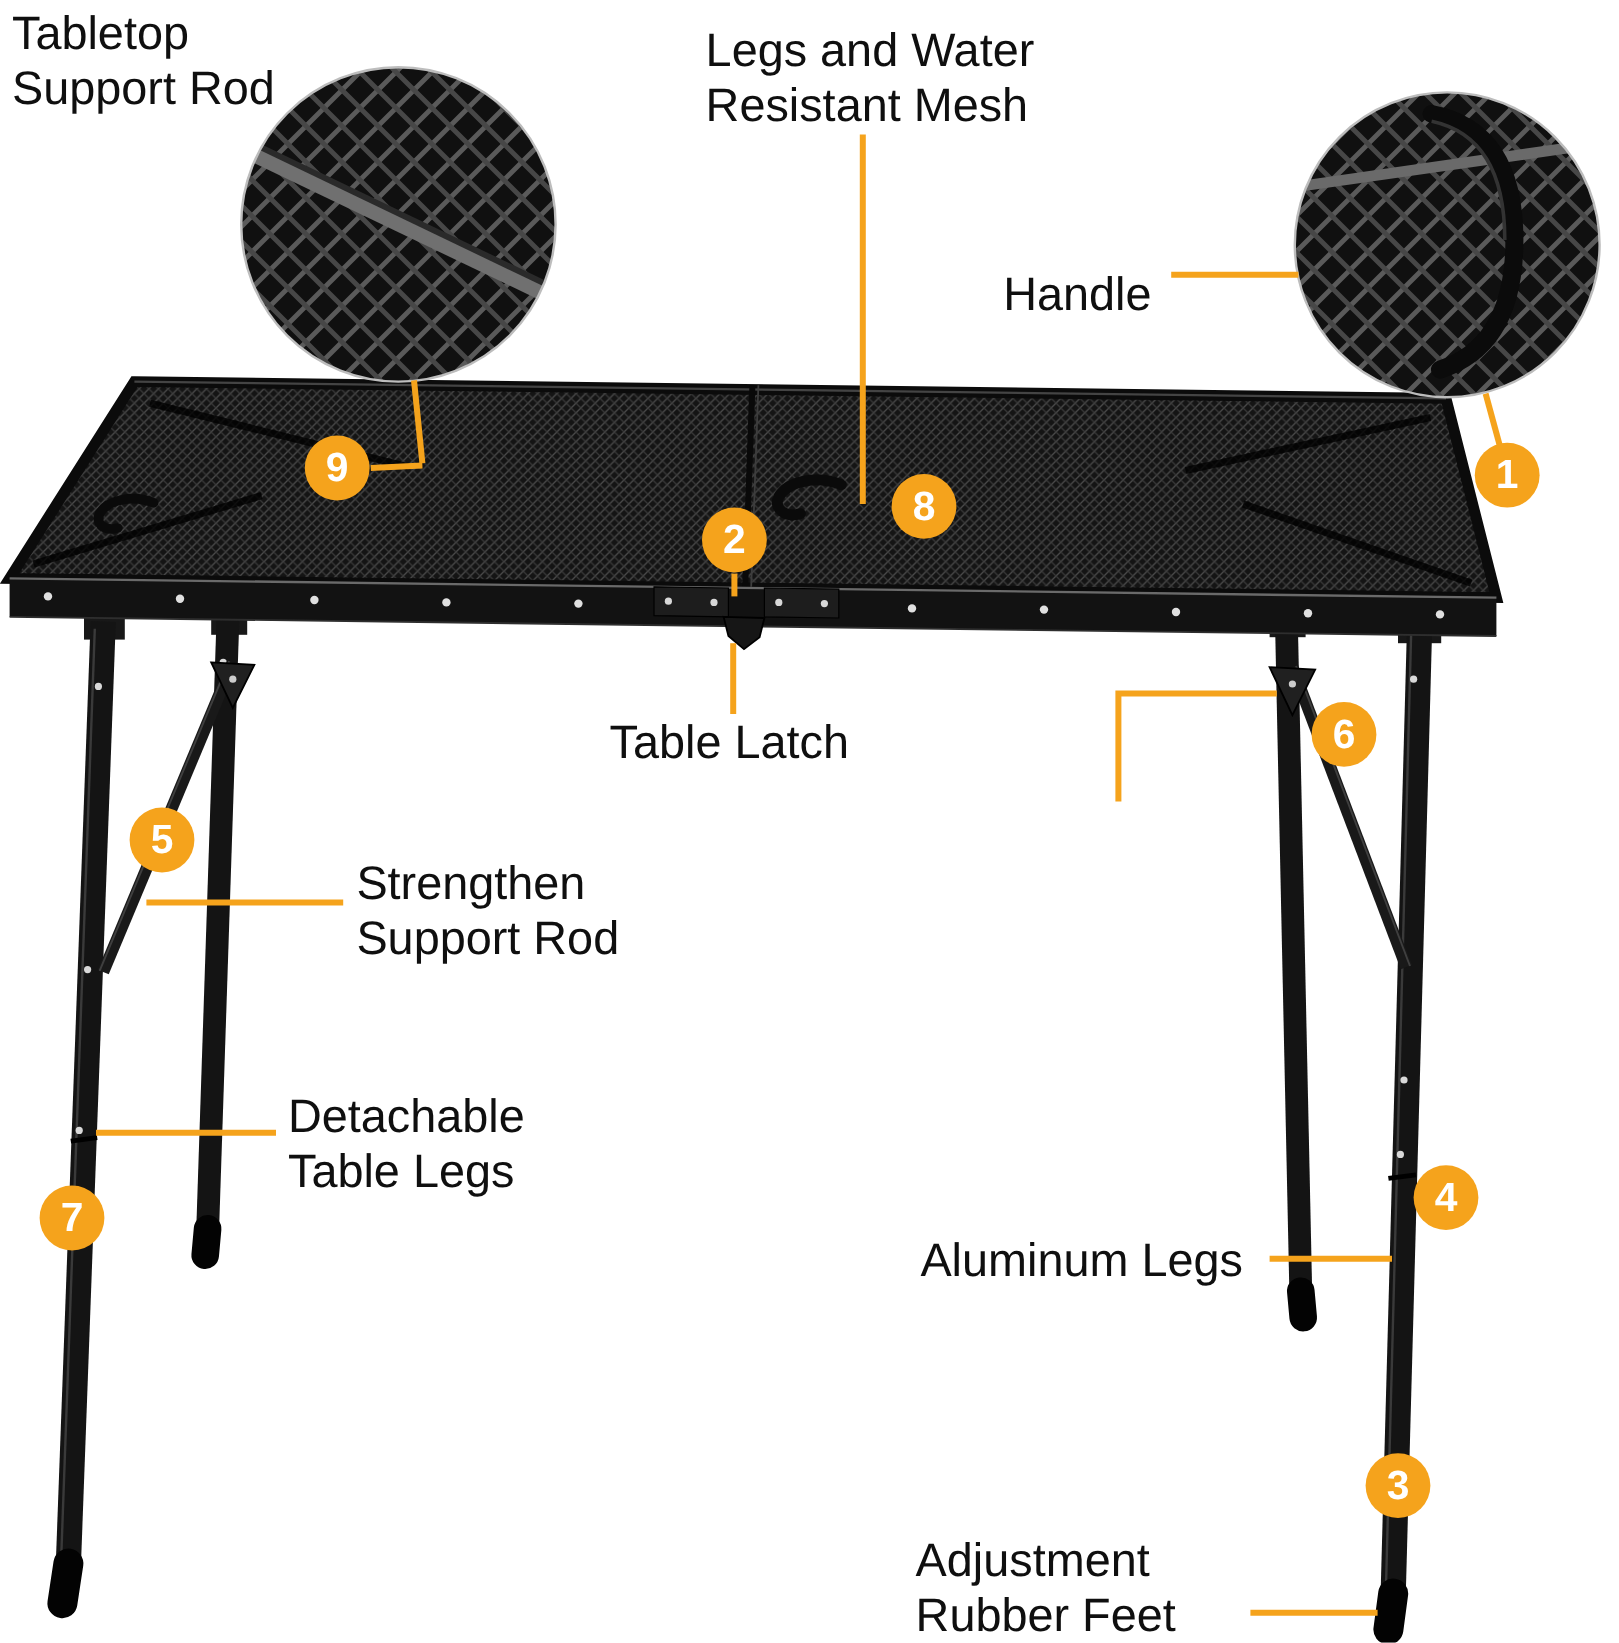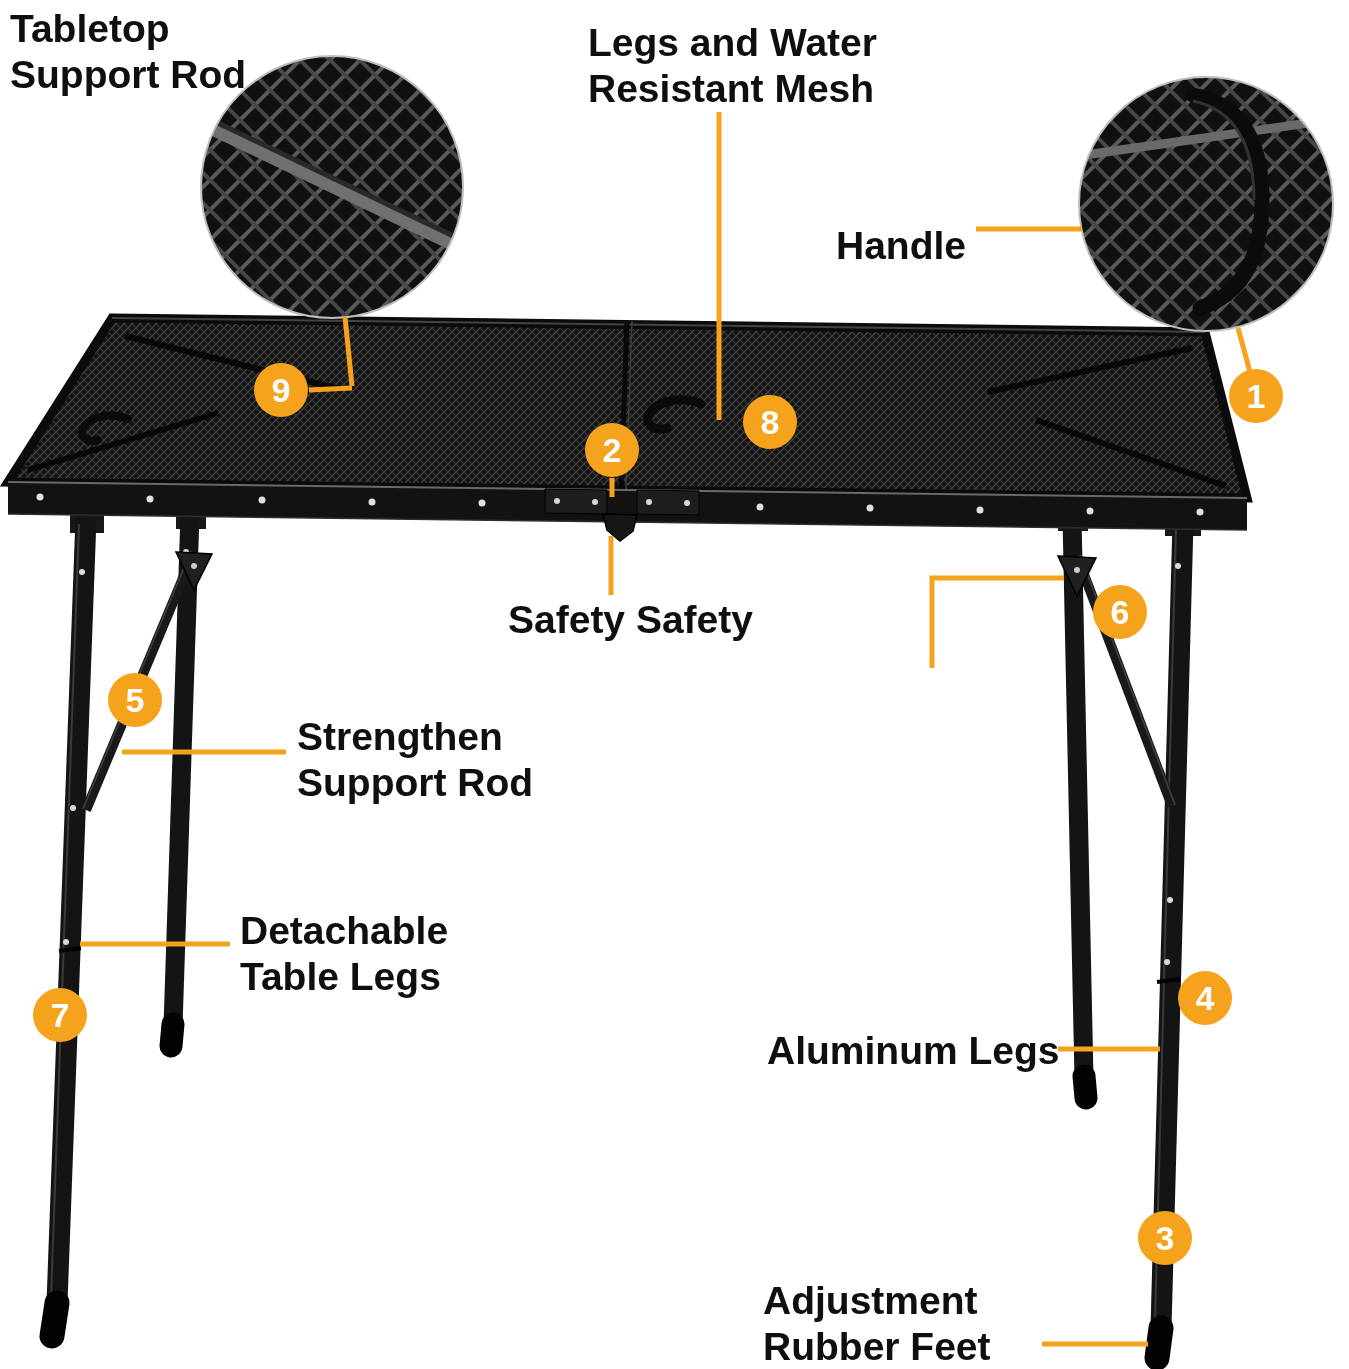--- a/index.html
+++ b/index.html
@@ -11,21 +11,21 @@
   .canvas {
     position: relative;
     width: 1349px;
     height: 1369px;
     background: var(--background, #ffffff);
     overflow: hidden;
   }
   .canvas > svg { position: absolute; left: 0; top: 0; }
   .label {
     position: absolute;
-    font-weight: 700;
+    font-weight: 400;
     font-size: 39px;
     line-height: 1.18;
     color: var(--text-color, #0f0f0f);
     white-space: nowrap;
   }
   .label span { display: block; }
   .callout {
     position: absolute;
     width: 54px;
     height: 54px;
@@ -201,21 +201,21 @@
   <div class="label" style="left:588px; top:20px;">
     <span>Legs and Water</span>
     <span>Resistant Mesh</span>
   </div>
 
   <div class="label" style="left:836px; top:223px;">
     <span>Handle</span>
   </div>
 
   <div class="label" style="left:508px; top:597px;">
-    <span>Safety Safety</span>
+    <span>Table Latch</span>
   </div>
 
   <div class="label" style="left:297px; top:714px;">
     <span>Strengthen</span>
     <span>Support Rod</span>
   </div>
 
 
   <div class="label" style="left:240px; top:908px;">
     <span>Detachable</span>

